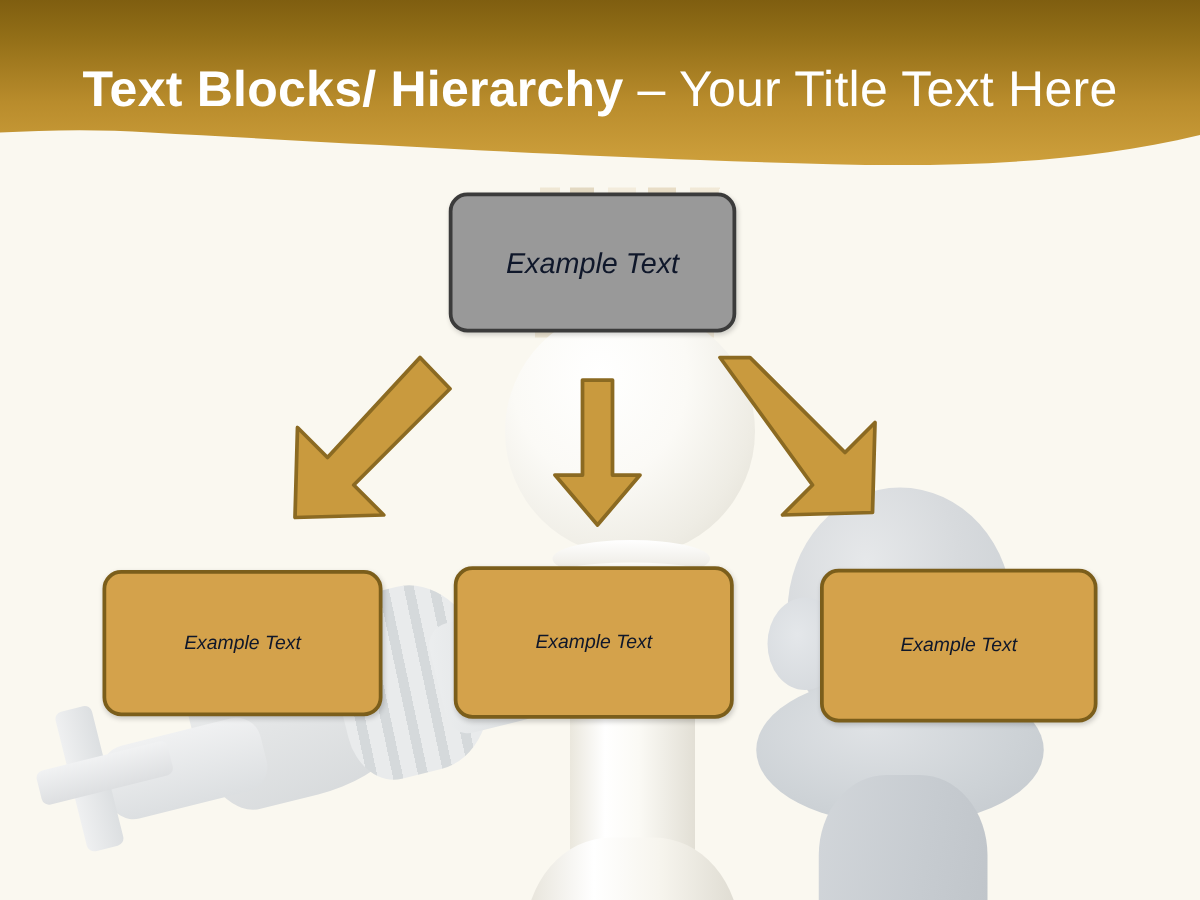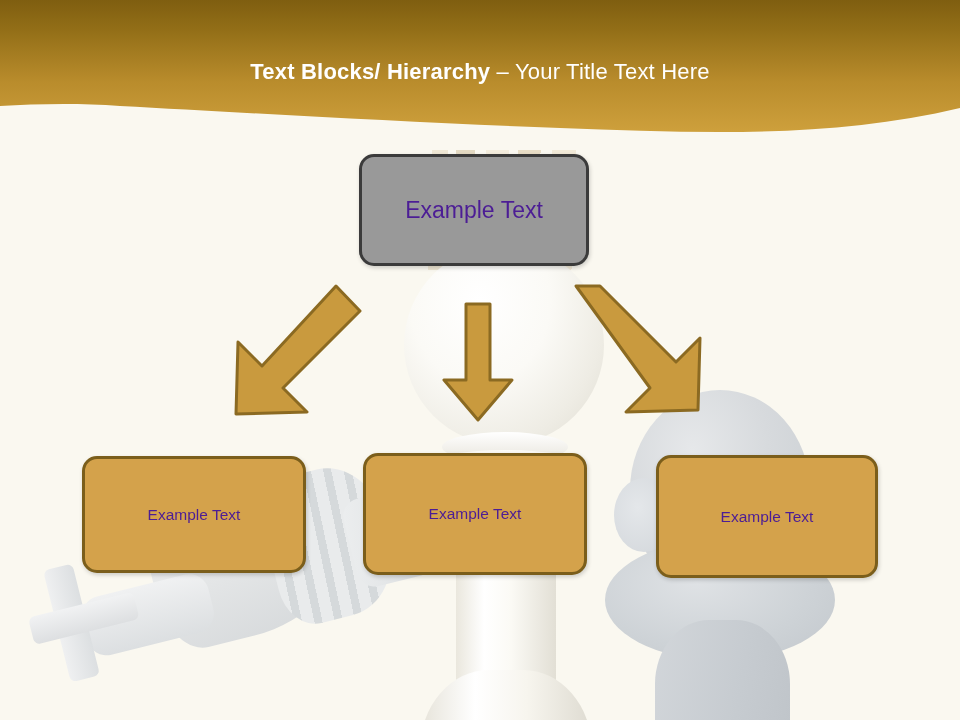--- a/index.html
+++ b/index.html
@@ -180,38 +180,39 @@
     position: absolute;
     inset: 0;
   }
   .header-title {
     position: absolute;
     left: 0;
     top: 52px;
     width: 960px;
     text-align: center;
     color: #FFFFFF;
-    font-size: 22px;
+    font-size: 40px;
     line-height: 40px;
     letter-spacing: 0.2px;
     white-space: nowrap;
   }
   .header-title .strong { font-weight: bold; }
   .header-title .light  { font-weight: normal; }
 
   
   .node {
     position: absolute;
     box-sizing: border-box;
     display: flex;
     align-items: center;
     justify-content: center;
     text-align: center;
-    color: #4c1d95;
+    color: #0f172a;
     border-radius: 15px;
+    font-style: italic;
   }
   .node-top {
     left: 359px;  top: 154px;
     width: 230px; height: 112px;
     background: #999999;
     border: 3px solid #3B3B3B;
     font-size: 23px;
     box-shadow: 1px 2px 4px rgba(0,0,0,0.18);
   }
   .node-leaf {

